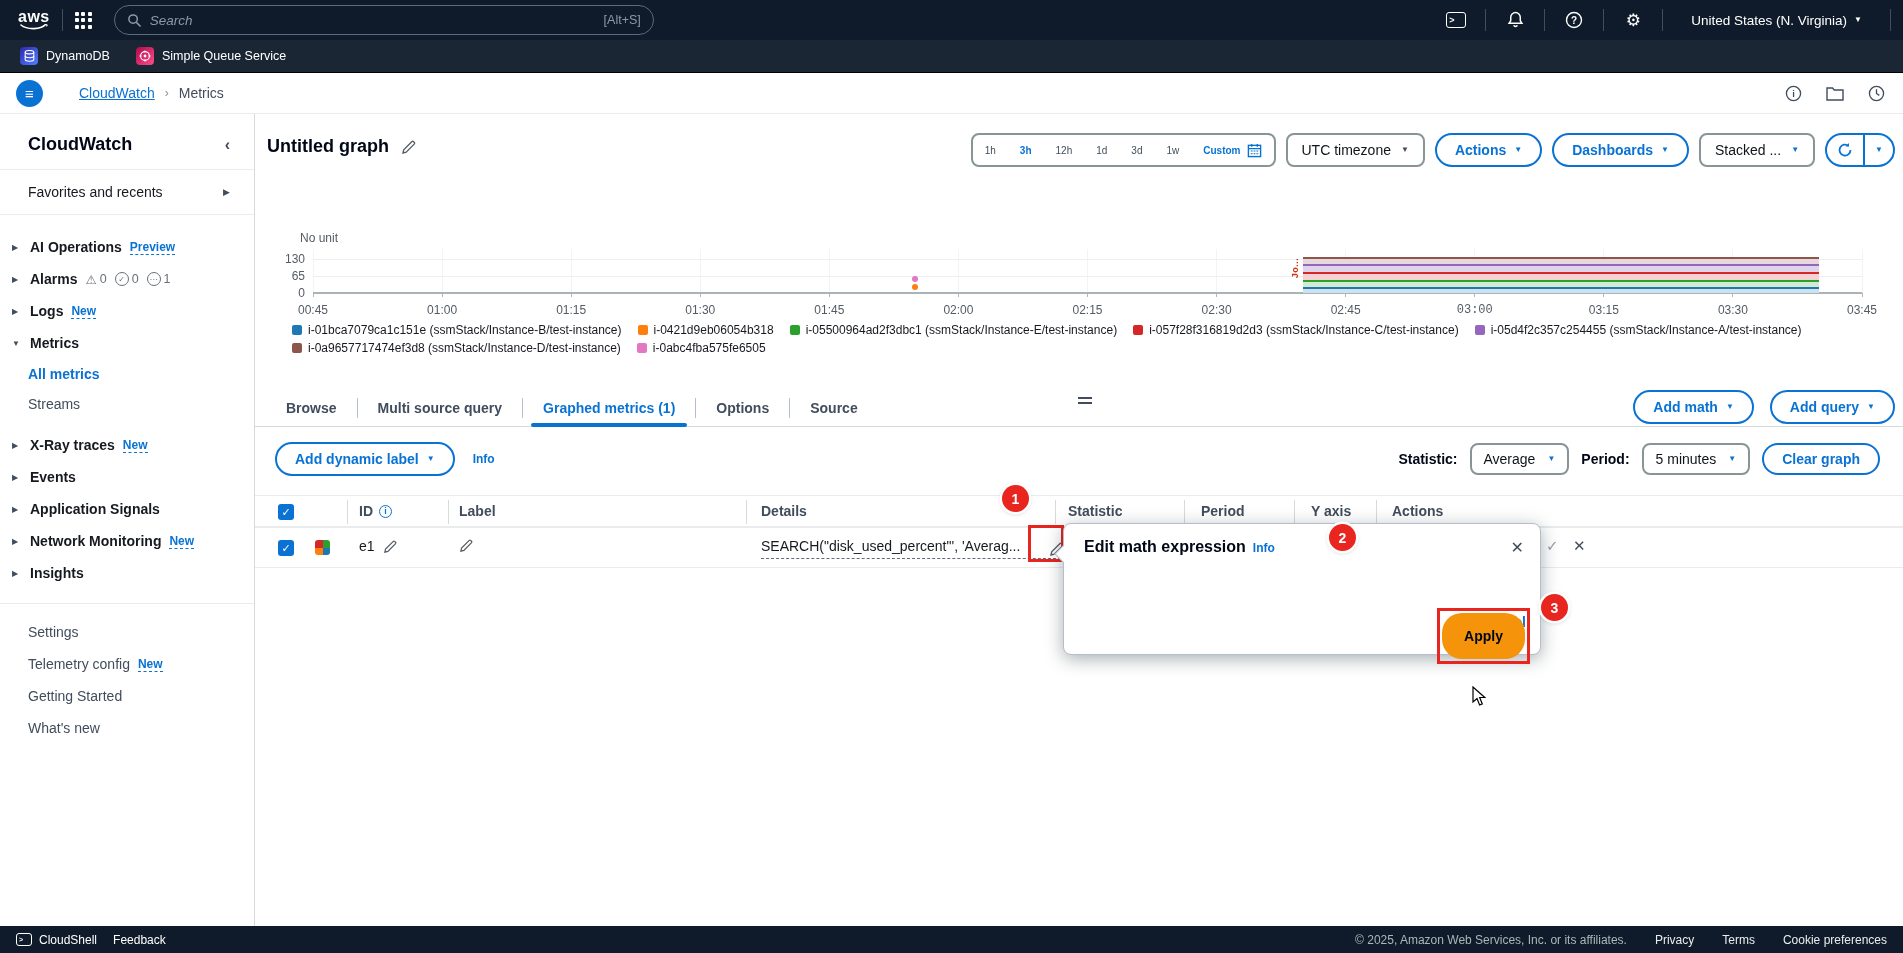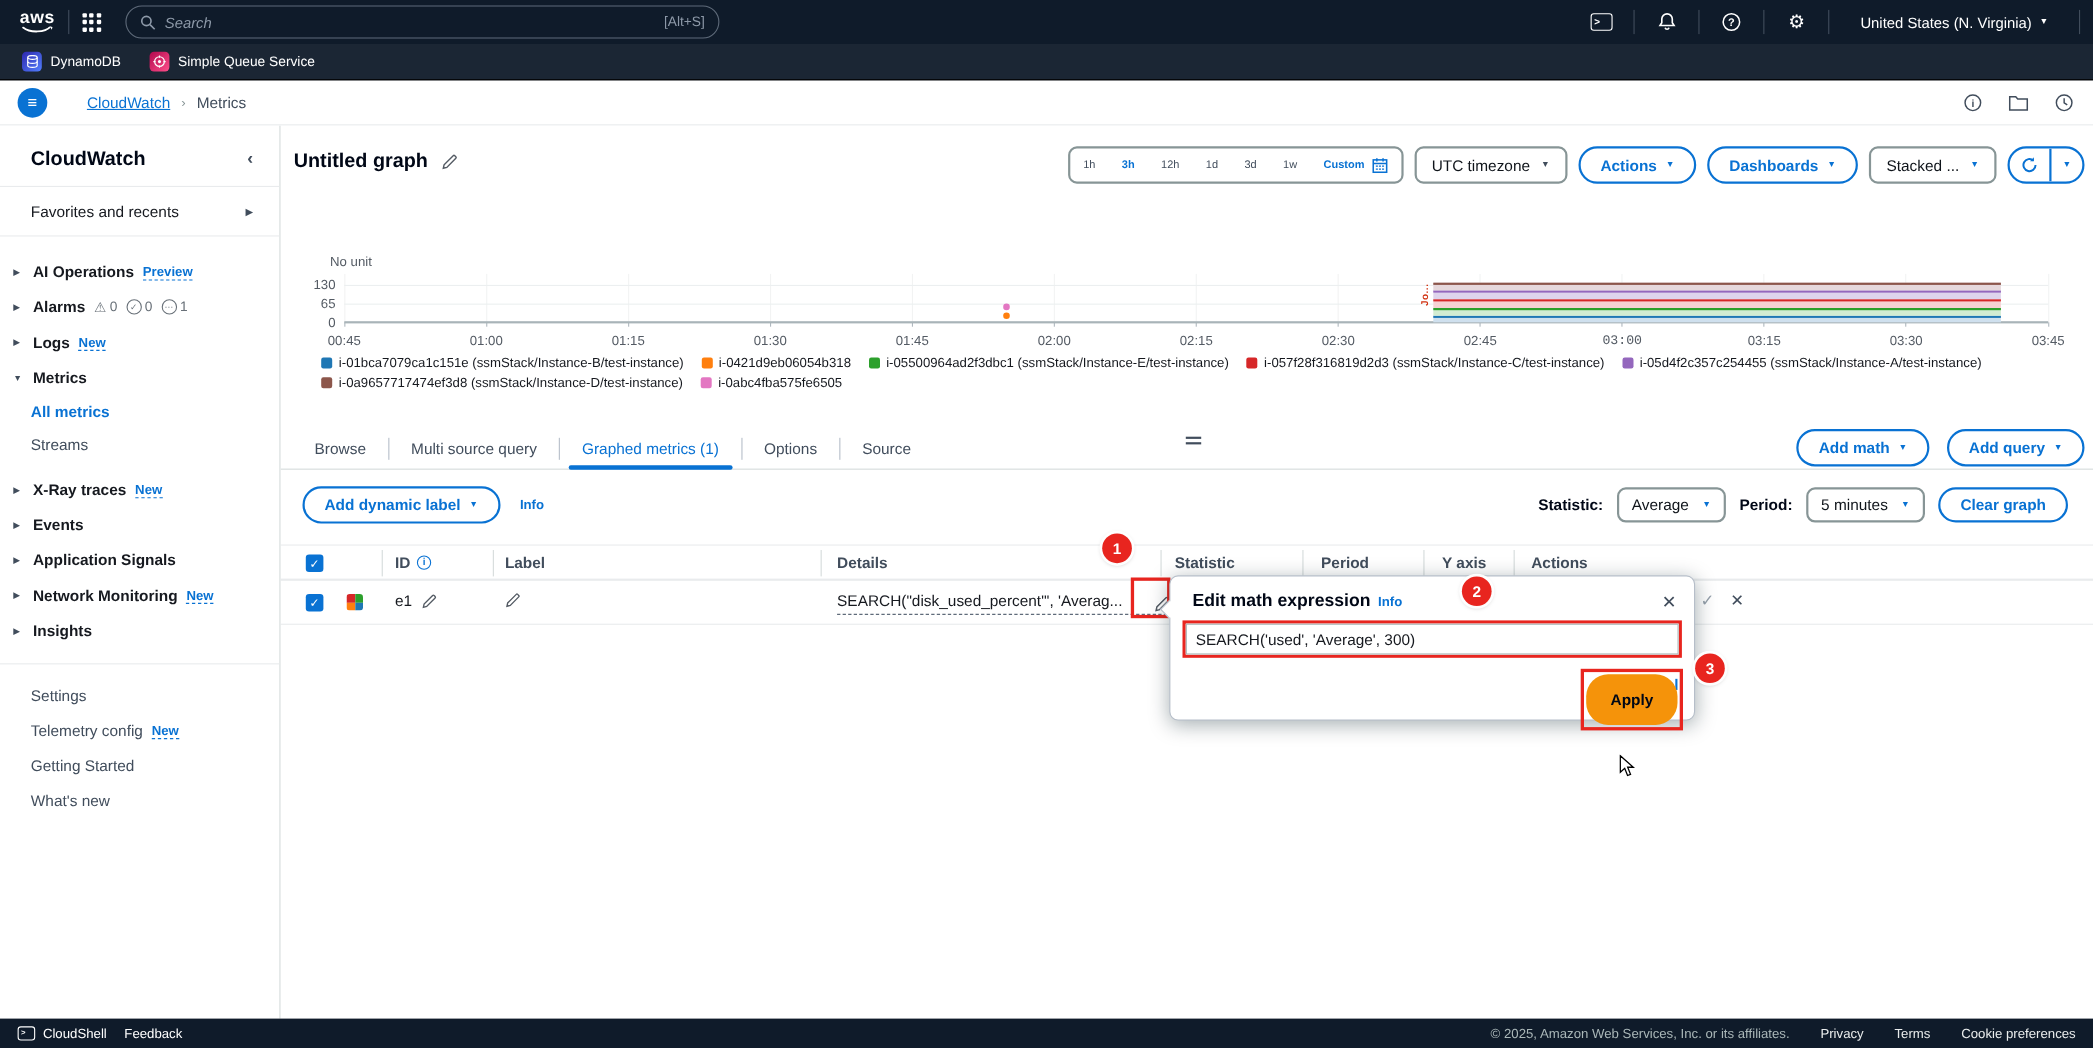--- a/index.html
+++ b/index.html
@@ -94,21 +94,21 @@
   .alarm-note { position:absolute; font-size:9px; font-weight:bold; color:#d13212; transform:rotate(-90deg); letter-spacing:.5px; white-space:nowrap;}
 
   #legend { position:absolute; left:37px; top:209px; width:1580px; font-size:12px; color:#16191f;}
   .legend-row { display:flex; gap:16px; margin-bottom:4px; flex-wrap:nowrap;}
   .legend-item { display:flex; align-items:center; gap:6px; cursor:pointer; white-space:nowrap;}
   .legend-swatch { width:10px; height:10px; border-radius:2px; flex:none;}
 
   
   .tabs-wrap { position:absolute; left:0; top:276px; width:1648px; height:37px; border-bottom:1px solid #d5dbdb;}
   .tabs { display:flex; align-items:center; height:36px; margin-left:31px; }
-  .tab { font-size:14px; font-weight:normal; color:#414d5c; padding:0 20px; height:36px; display:flex; align-items:center; cursor:pointer; position:relative;}
+  .tab { font-size:14px; font-weight:bold; color:#414d5c; padding:0 20px; height:36px; display:flex; align-items:center; cursor:pointer; position:relative;}
   .tab:first-child { padding-left:0; }
   .tab.active { color:#0972d3; }
   .tab.active::after { content:""; position:absolute; left:8px; right:8px; bottom:-1px; height:4px; background:#0972d3; border-radius:2px;}
   .tab.active:first-child::after,{ left:0; }
   .tab-sep { width:1px; height:20px; background:#b6bec9; }
   .list-toggle { position:absolute; left:823px; top:283px; cursor:pointer;}
   .list-toggle i { display:block; width:14px; height:2px; background:#414d5c; margin-bottom:3px;}
   .tab-actions { position:absolute; right:8px; top:276px; display:flex; gap:16px;}
 
   
@@ -646,23 +646,20 @@
       <span>1</span>
     </div>
 
   <div class="popup">
     <div class="popup-arrow"></div>
     <div class="popup-head">
       <span class="popup-title">Edit math expression</span>
       <span class="info-link" style="margin-left:0;">Info</span>
       <span class="popup-close">✕</span>
     </div>
-    <div class="popup-input-box anno-box">
-      <input type="text" value="SEARCH('used', 'Average', 300)" style="">
-    </div>
     <div class="popup-foot">
       <span class="cancel-link">Cancel</span>
     </div>
     <div class="apply-wrap anno-box">
       <button class="apply-btn">Apply</button>
     </div>
     <div class="num-circle" style="left:265px; top:0px;">
         <span>2</span>
       </div>
     <div class="num-circle" style="left:477px; top:70px;">

